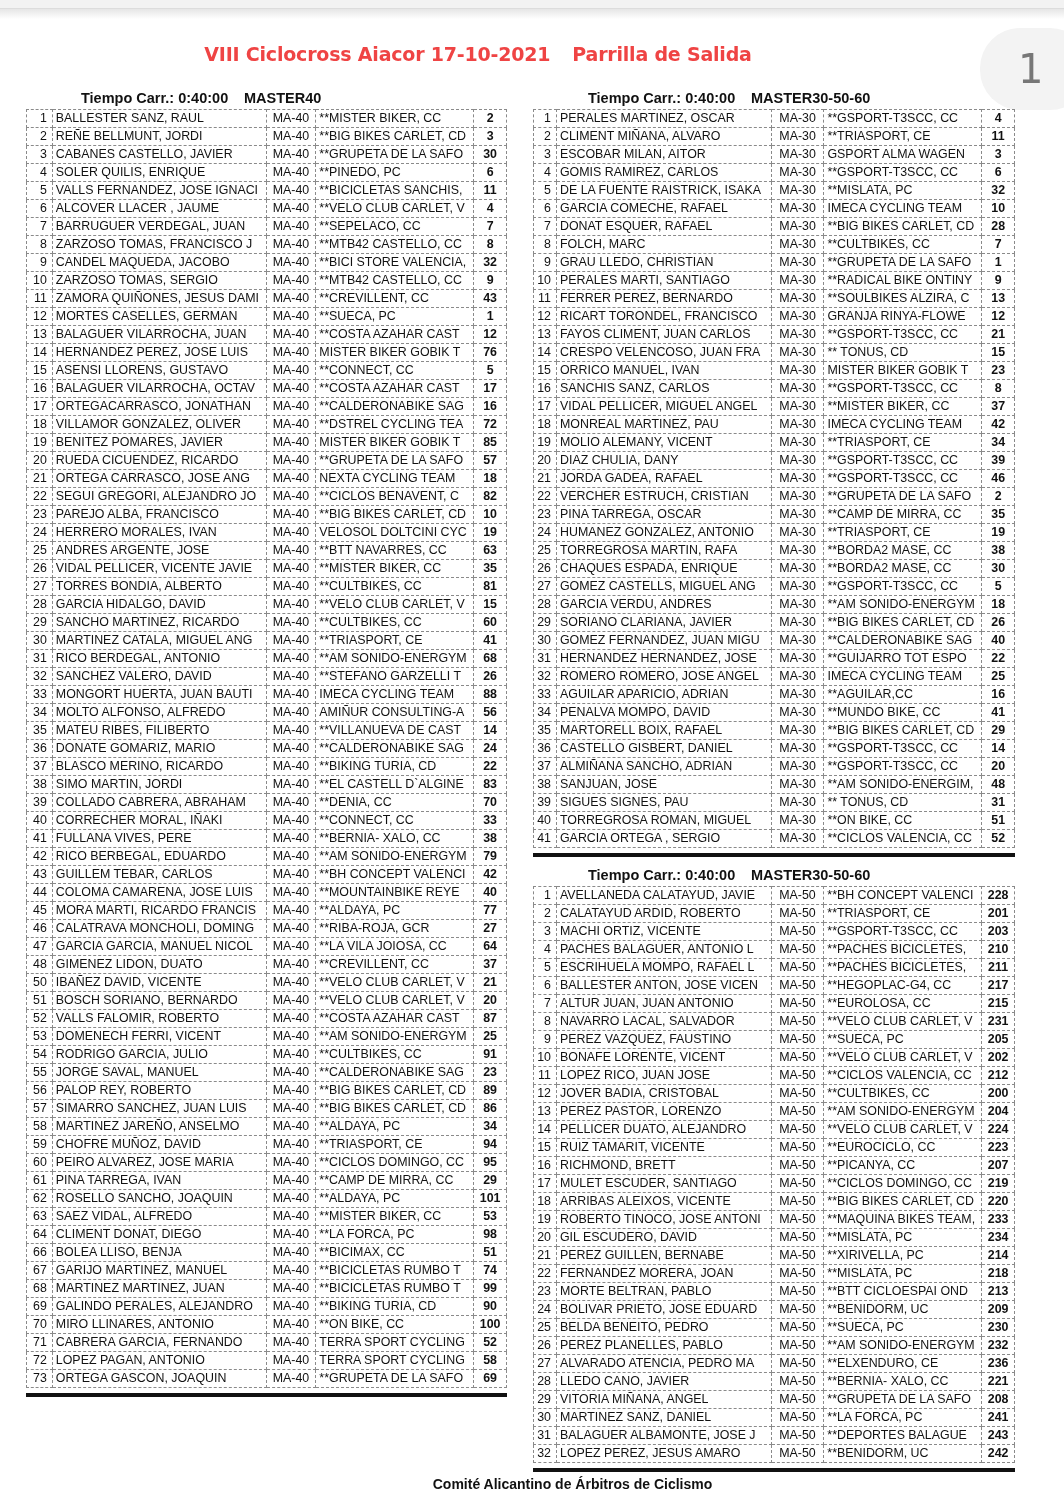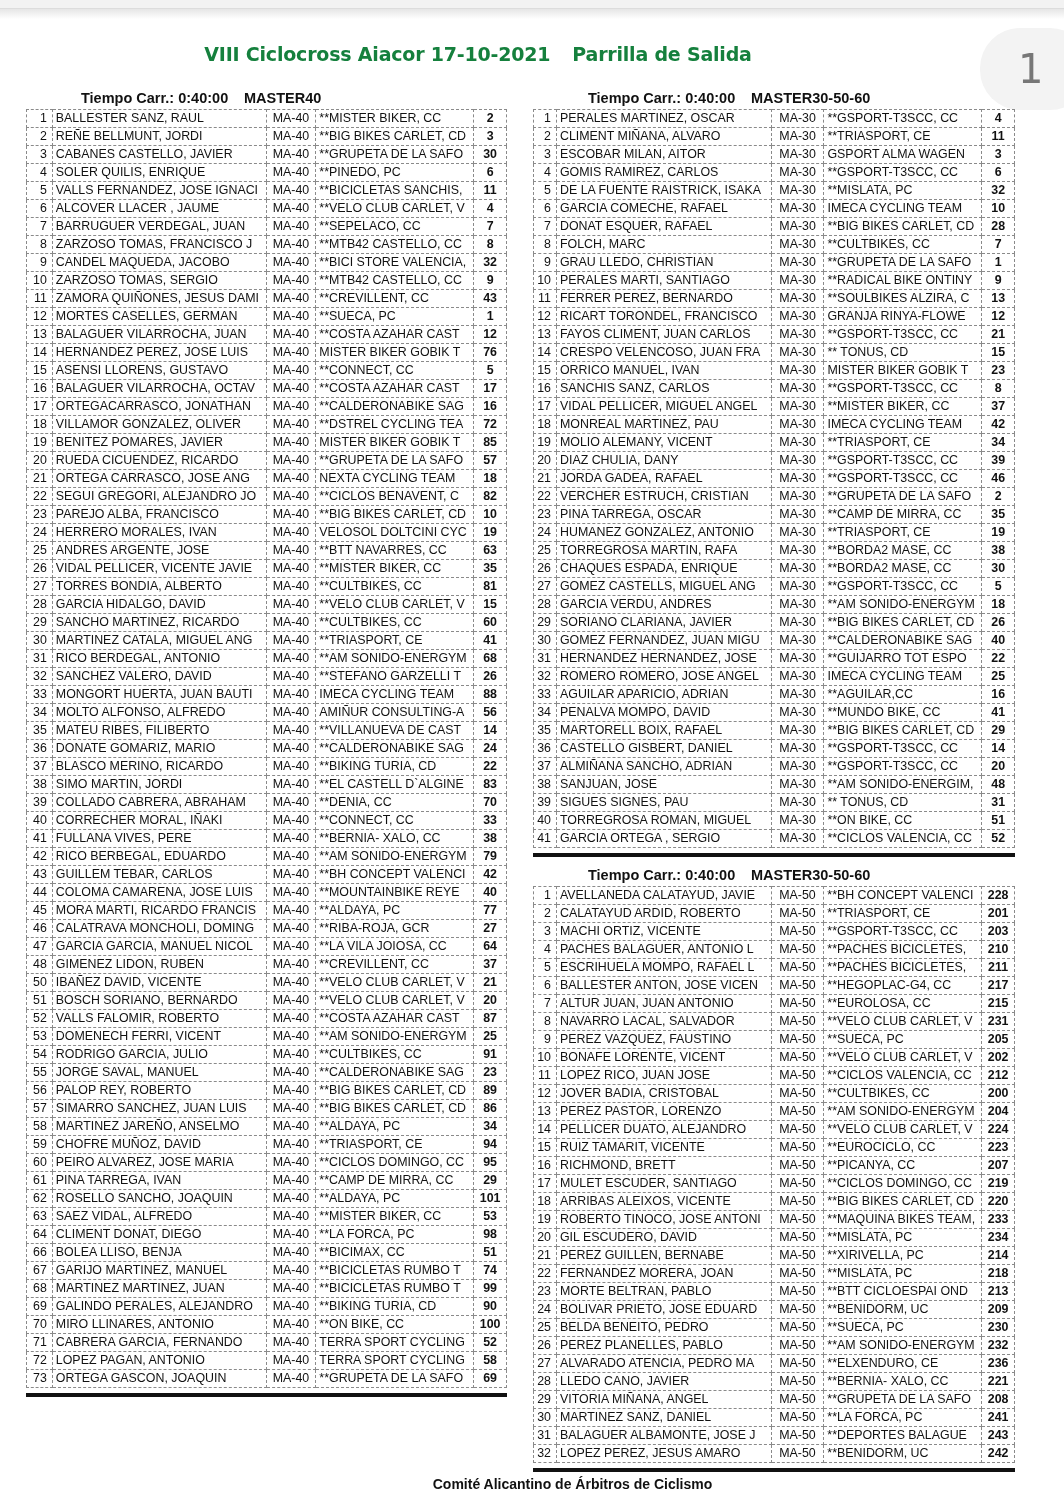--- a/index.html
+++ b/index.html
@@ -17,21 +17,21 @@
   }
   .page-badge {
     position: absolute; left: 980px; top: 28px; width: 110px; height: 82px;
     border-radius: 40px; background: #f3f3f3;
     font-family: "DejaVu Sans", sans-serif; font-size: 40px; color: #777;
     display: flex; align-items: center; padding-left: 38px; box-sizing: border-box;
   }
   .doc-title {
     position: absolute; left: 0; top: 43px; width: 956px; text-align: center;
     font-family: "DejaVu Sans", sans-serif; font-weight: bold; font-size: 19px;
-    color: #15803d; letter-spacing: -0.2px;
+    color: #ef4444; letter-spacing: -0.2px;
   }
   .doc-title span + span { margin-left: 22px; }
   .block { position: absolute; }
   .block-head {
     height: 22px; font-weight: bold; font-size: 14.5px; position: relative;
   }
   .block-head .time { position: absolute; left: 8px; top: 3px; margin-left: 47px; }
   .block-head .cat  { position: absolute; top: 3px; }
   table.grid {
     border-collapse: collapse; font-size: 12.4px; table-layout: fixed;
@@ -401,21 +401,21 @@
         </tr>
         <tr>
           <td class="n">47</td>
           <td>GARCIA GARCIA, MANUEL NICOL</td>
           <td class="c">MA-40</td>
           <td>**LA VILA JOIOSA, CC</td>
           <td class="d">64</td>
         </tr>
         <tr>
           <td class="n">48</td>
-          <td>GIMENEZ LIDON, RUBEN</td>
+          <td>GIMENEZ LIDON, DUATO</td>
           <td class="c">MA-40</td>
           <td>**CREVILLENT, CC</td>
           <td class="d">37</td>
         </tr>
         <tr>
           <td class="n">50</td>
           <td>IBAÑEZ DAVID, VICENTE</td>
           <td class="c">MA-40</td>
           <td>**VELO CLUB CARLET, V</td>
           <td class="d">21</td>

